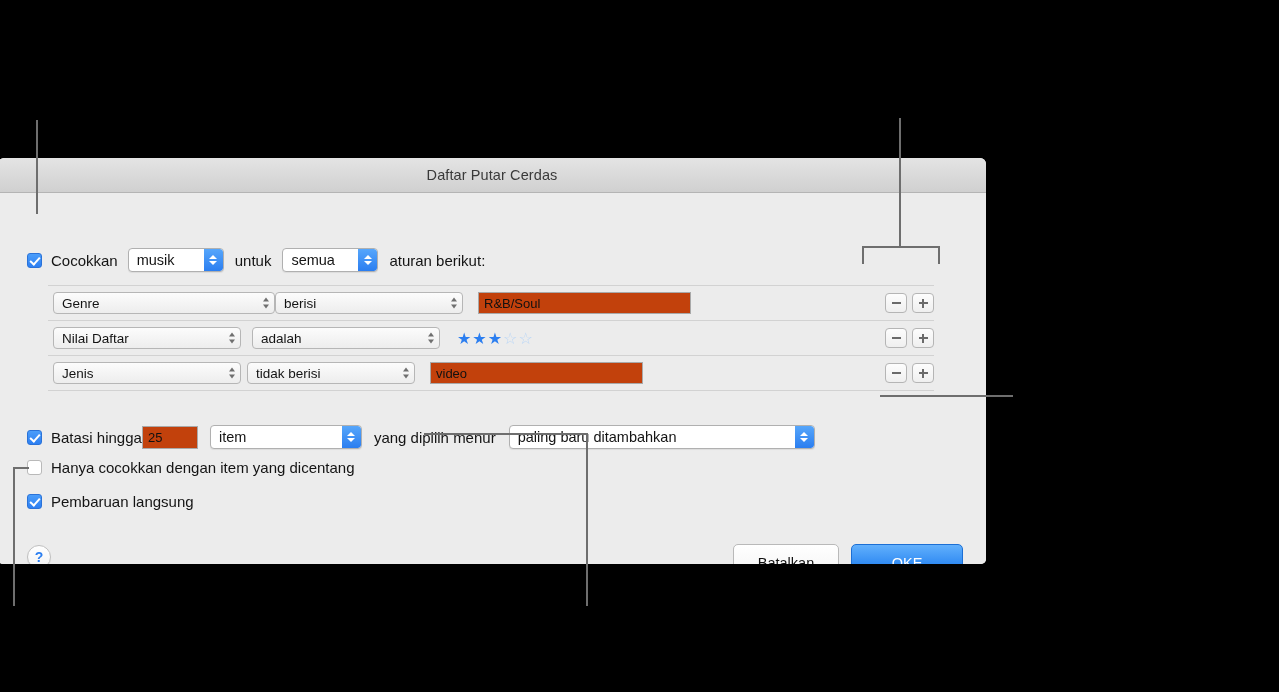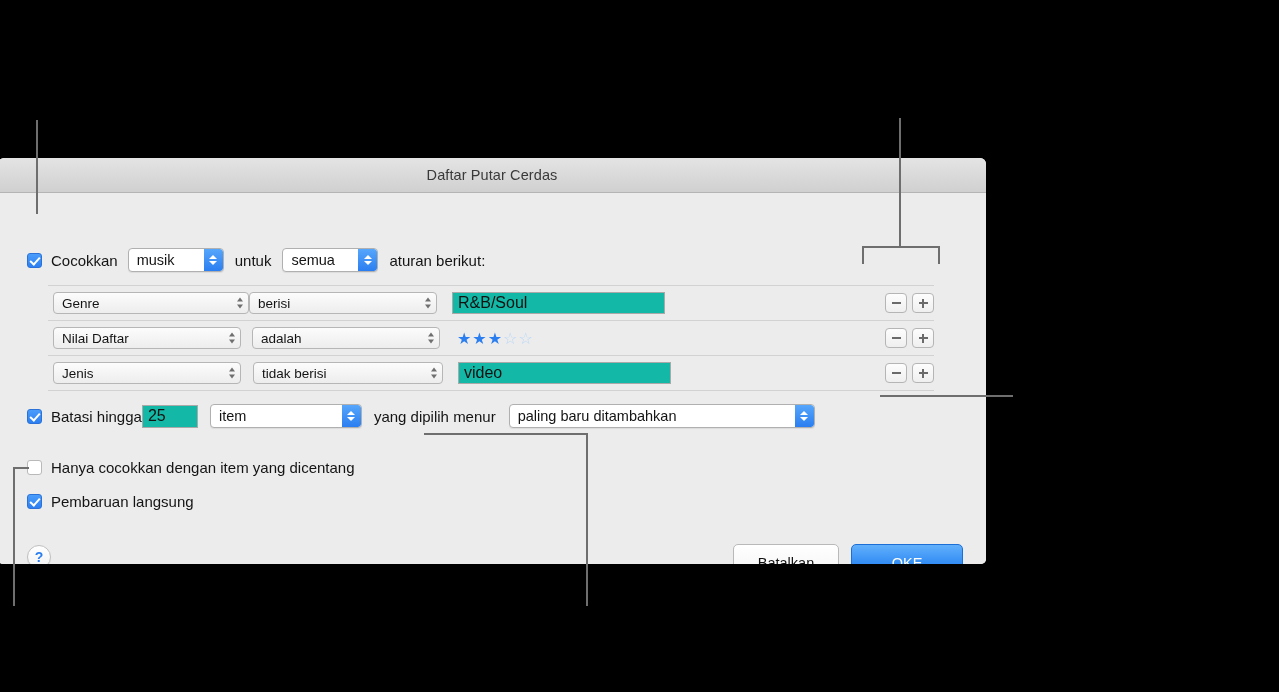--- a/index.html
+++ b/index.html
@@ -169,23 +169,23 @@
     width: 0; height: 0;
     border-left: 3.5px solid transparent;
     border-right: 3.5px solid transparent;
   }
   .popup-gray .chev i.u { border-bottom: 4px solid #6f6f6f; }
   .popup-gray .chev i.d { border-top: 4px solid #6f6f6f; }
 
   .tfield {
     box-sizing: border-box;
     height: 22px;
-    background: #14b8a6;
+    background: #c2410c;
     border: 1px solid #a9a9a9;
-    font-size: 16px;
+    font-size: 13px;
     color: #111;
     padding: 0 5px;
     display: flex;
     align-items: center;
     white-space: nowrap;
     overflow: hidden;
   }
 
   
   .pmbtn {
@@ -300,21 +300,21 @@
           <i class="up"></i>
             <i class="dn"></i>
         </span>
       </div>
       <span class="lbl" style="margin-left:11px;">aturan berikut:</span>
     </div>
 
     <div id="rules">
 
       <div class="rule-row top-sep">
-        <div class="popup-gray" style="width:196px; margin-left:5px;">
+        <div class="popup-gray" style="width:222px; margin-left:5px;">
           <span>Genre</span>
           <span class="chev">
               <i class="u"></i>
               <i class="d"></i>
             </span>
         </div>
         <div class="popup-gray" style="width:188px; ">
           <span>berisi</span>
           <span class="chev">
               <i class="u"></i>
@@ -365,21 +365,21 @@
       </div>
 
       <div class="rule-row">
         <div class="popup-gray" style="width:188px; margin-left:5px;">
           <span>Jenis</span>
           <span class="chev">
               <i class="u"></i>
               <i class="d"></i>
             </span>
         </div>
-        <div class="popup-gray" style="width:190px; margin-left:12px;">
+        <div class="popup-gray" style="width:168px; margin-left:6px;">
           <span>tidak berisi</span>
           <span class="chev">
               <i class="u"></i>
               <i class="d"></i>
             </span>
         </div>
         <div class="tfield" style="width:213px; margin-left:15px;">
           <span>video</span>
         </div>
         <div class="row" style="position:absolute; right:0px; gap:5px;">
@@ -387,21 +387,21 @@
             <span class="bar-h"></span>
           </div>
           <div class="pmbtn">
             <span class="bar-h"></span>
               <span class="bar-v"></span>
           </div>
         </div>
       </div>
     </div>
 
-    <div class="row" style="position:absolute; left:29px; top:211px;">
+    <div class="row" style="position:absolute; left:29px; top:232px;">
       <div class="chk on"></div>
       <span class="lbl" style="margin-left:9px;">Batasi hingga</span>
       <div class="tfield" style="width:56px; height:23px;">
         <span>25</span>
       </div>
       <div class="popup-blue" style="margin-left:12px; width:152px;">
         <span class="val">item</span>
         <span class="arrowbox">
           <i class="up"></i>
             <i class="dn"></i>

